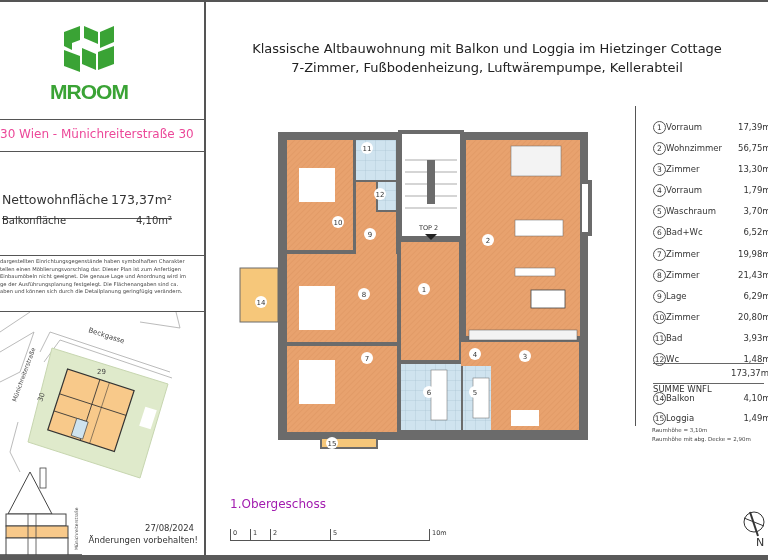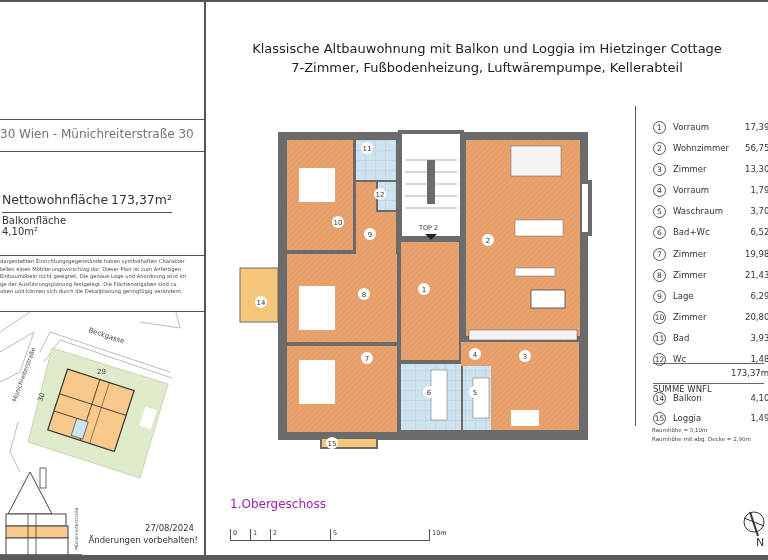--- a/index.html
+++ b/index.html
@@ -9,25 +9,25 @@
   .frame-top { position: absolute; left: 0; top: 0; width: 768px; height: 2px; background: #555; }
   .frame-bottom { position: absolute; left: 0; top: 555px; width: 768px; height: 5px; background: #5a5a5a; }
   .vdivider { position: absolute; left: 204px; top: 0; width: 2px; height: 556px; background: #555; }
 
   
   .left-col { position: absolute; left: 0; top: 0; width: 204px; height: 556px; }
   .logo-box { position: absolute; left: 0; top: 2px; width: 204px; height: 117px; }
   .logo-mark { position: absolute; left: 62px; top: 22px; width: 54px; height: 50px; }
   .logo-text { position: absolute; left: 0; width: 178px; top: 78px; text-align: center; font-family: "Liberation Sans", sans-serif; font-weight: bold; font-size: 21px; letter-spacing: -1px; color: #3aa335; }
   .hline { position: absolute; left: 0; width: 204px; height: 1px; background: #555; }
-  .address { position: absolute; left: 0; top: 127px; font-size: 12px; color: #737373; white-space: nowrap; }
+  .address { position: absolute; left: 0; top: 127px; font-size: 12px; color: #ec4899; white-space: nowrap; }
   .top-title { position: absolute; left: 0; width: 178px; top: 162px; text-align: center; font-size: 17px; color: #222; }
   .area-row { position: absolute; left: 2px; width: 170px; display: flex; justify-content: space-between; white-space: nowrap; color: #333; }
-  .area-row.main { top: 192px; font-size: 12.5px; border-bottom: 1px solid #555; padding-bottom: 5px; }
-  .area-row.sub1 { top: 215px; font-size: 10px; flex-direction: column; }
+  .area-row.main { top: 192px; font-size: 12.5px; border-bottom: 1px solid #555; padding-bottom: 11px; }
+  .area-row.sub1 { top: 215px; font-size: 10px; }
   .area-row.sub2 { top: 229px; font-size: 10px; }
   .disclaimer { position: absolute; left: 0; top: 258px; width: 202px; font-size: 5.2px; line-height: 7.6px; color: #444; white-space: nowrap; overflow: hidden; }
   .site-plan { position: absolute; left: 0; top: 312px; width: 204px; height: 244px; }
   .date { position: absolute; right: 10px; top: 523px; font-size: 8.5px; color: #333; }
   .changes { position: absolute; right: 6px; top: 535px; font-size: 8.5px; color: #333; margin-left: 38px; }
 
   
   .title1 { position: absolute; left: 206px; width: 562px; top: 41px; text-align: center; font-size: 13px; color: #222; white-space: nowrap; }
   .title2 { position: absolute; left: 206px; width: 562px; top: 60px; text-align: center; font-size: 13px; color: #222; white-space: nowrap; }
   .plan { position: absolute; left: 235px; top: 120px; width: 380px; height: 330px; }
@@ -35,35 +35,48 @@
   .floor-label { position: absolute; left: 230px; top: 497px; font-size: 12px; color: #a21caf; }
   .scale { position: absolute; left: 230px; top: 522px; width: 200px; height: 20px; }
   .scale-line { position: absolute; left: 0; top: 18px; width: 200px; height: 1px; background: #555; }
   .tick { position: absolute; top: 7px; width: 1px; height: 12px; background: #555; }
   .tick-label { position: absolute; top: 7px; font-size: 6.5px; color: #333; }
 
   
   .room-table { position: absolute; left: 635px; top: 106px; width: 133px; height: 320px; border-left: 1px solid #555; }
   .room-row { position: absolute; left: 17px; width: 130px; height: 16px; display: flex; align-items: center; font-size: 8.5px; color: #333; white-space: nowrap; }
   .room-num { width: 13px; height: 13px; border: 1px solid #555; border-radius: 50%; font-size: 7.5px; display: flex; align-items: center; justify-content: center; flex: none; }
-  .room-name { margin-left: 7px; width: 58px; }
+  .room-name { width: 58px; }
   .room-area { width: 50px; text-align: right; }
   .sum-sep { position: absolute; left: 17px; width: 111px; height: 1px; background: #666; }
   .sum-row { position: absolute; left: 17px; width: 130px; top: 367px; font-size: 8.5px; color: #333; display: flex; white-space: nowrap; }
   .sum-row .lbl { width: 78px; margin-top: 16px; }
   .note { position: absolute; left: 17px; font-size: 5.5px; color: #444; white-space: nowrap; }
   .compass { position: absolute; left: 740px; top: 508px; width: 28px; height: 48px; }
 </style>
 </head>
 <body>
 
 <div class="frame-top"></div>
 <div class="vdivider"></div>
 
 <div class="left-col">
+  <div class="logo-box">
+    <svg class="logo-mark" viewBox="0 0 54 50">
+      <g fill="#3aa335">
+        <polygon points="2,8 18,2 18,16 10,19 10,26 2,22"></polygon>
+        <polygon points="22,2 36,8 36,20 22,14"></polygon>
+        <polygon points="38,8 52,2 52,18 38,24"></polygon>
+        <polygon points="2,26 18,32 18,48 2,42"></polygon>
+        <polygon points="20,24 34,30 34,46 20,40"></polygon>
+        <polygon points="36,28 52,22 52,40 36,46"></polygon>
+      </g>
+    </svg>
+    <div class="logo-text">MROOM</div>
+  </div>
   <div class="hline" style="top:119px"></div>
   <div class="address">30 Wien - Münichreiterstraße 30</div>
   <div class="hline" style="top:151px"></div>
 
   <div class="area-row main">
     <span>Nettowohnfläche</span>
     <span>173,37m²</span>
   </div>
   <div class="area-row sub1">
     <span>Balkonfläche</span>

